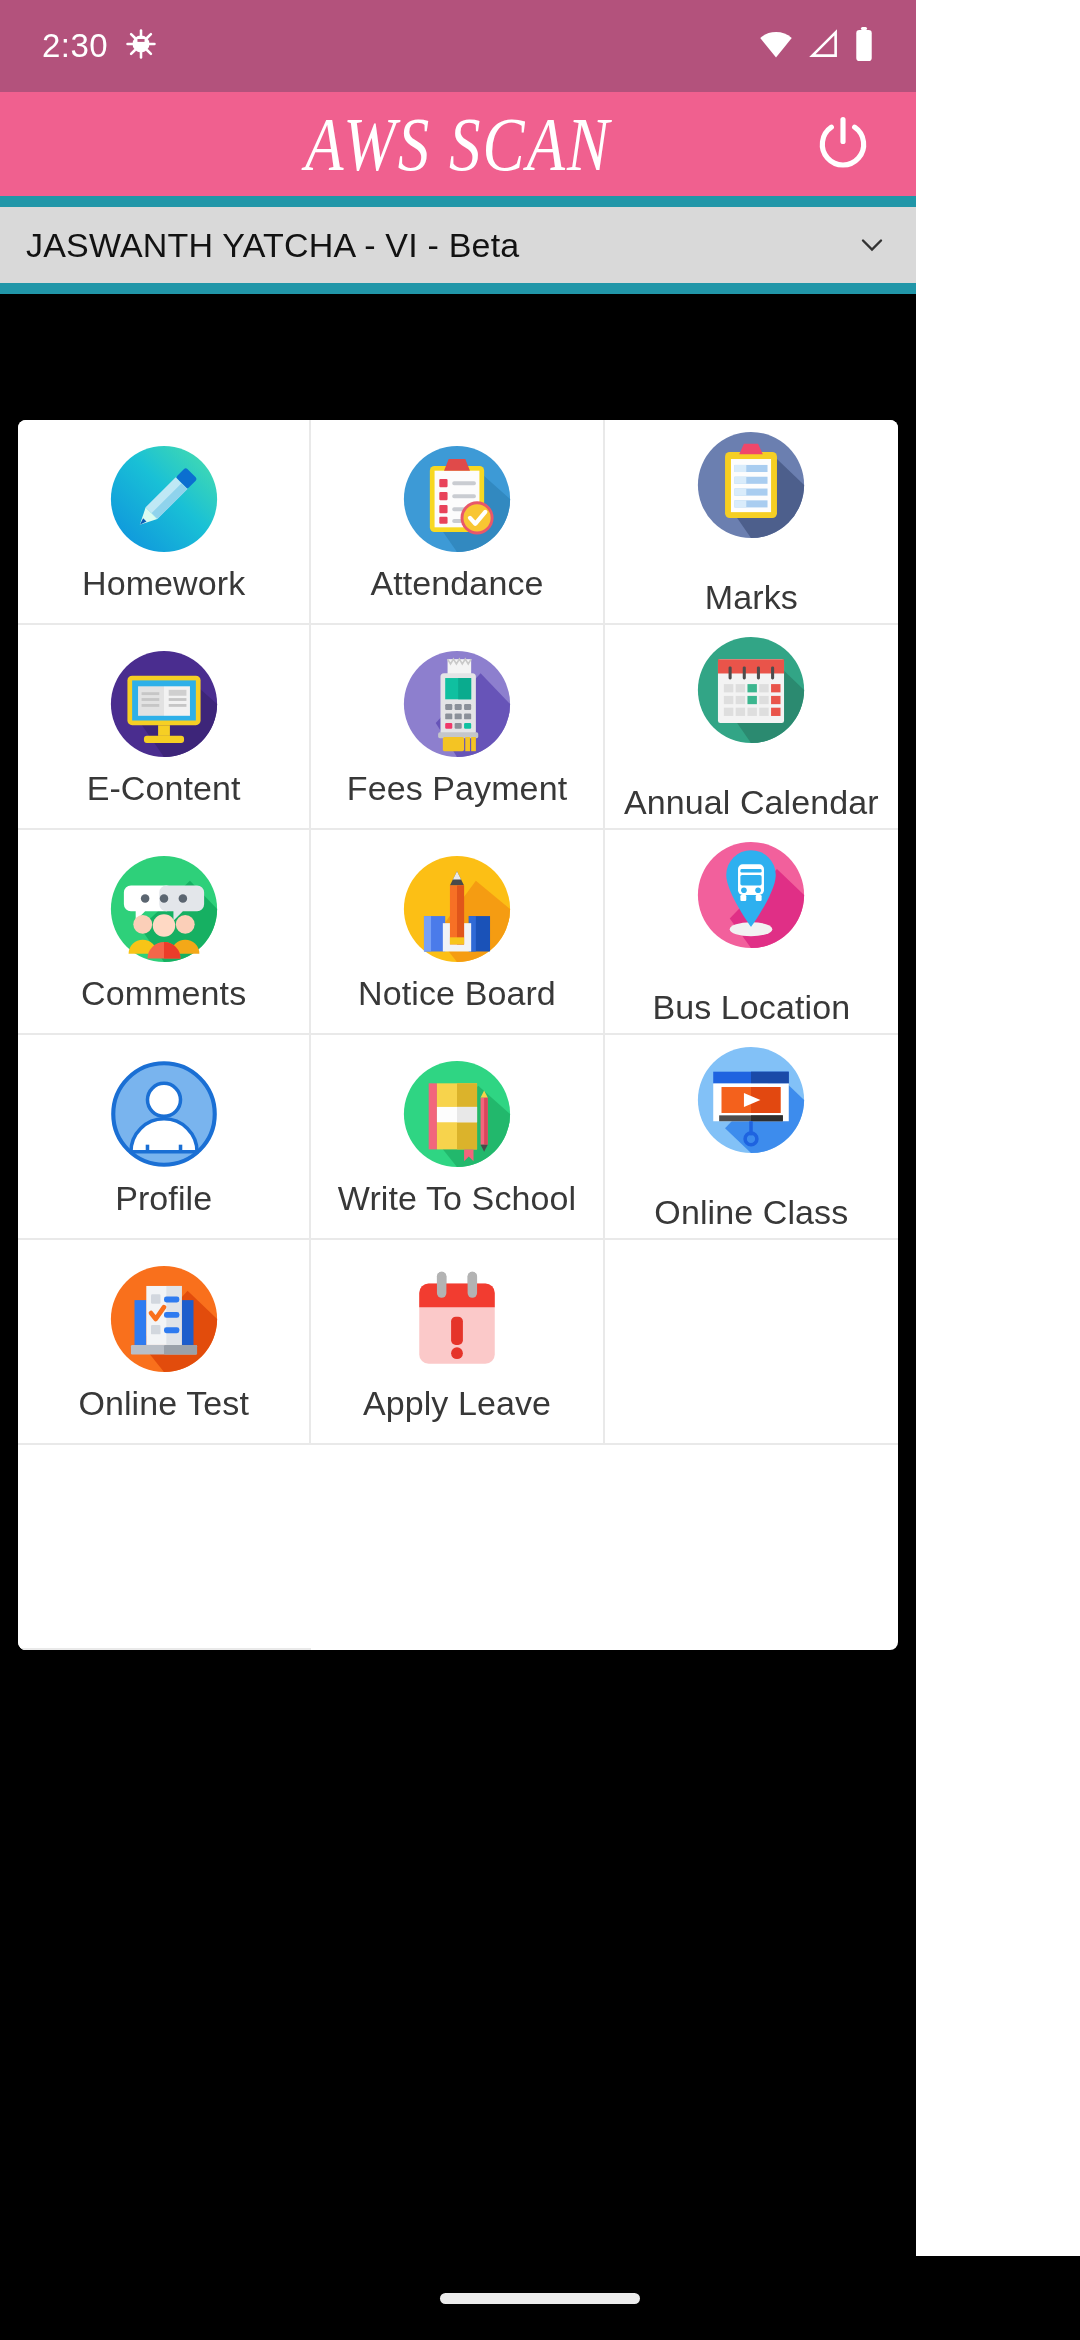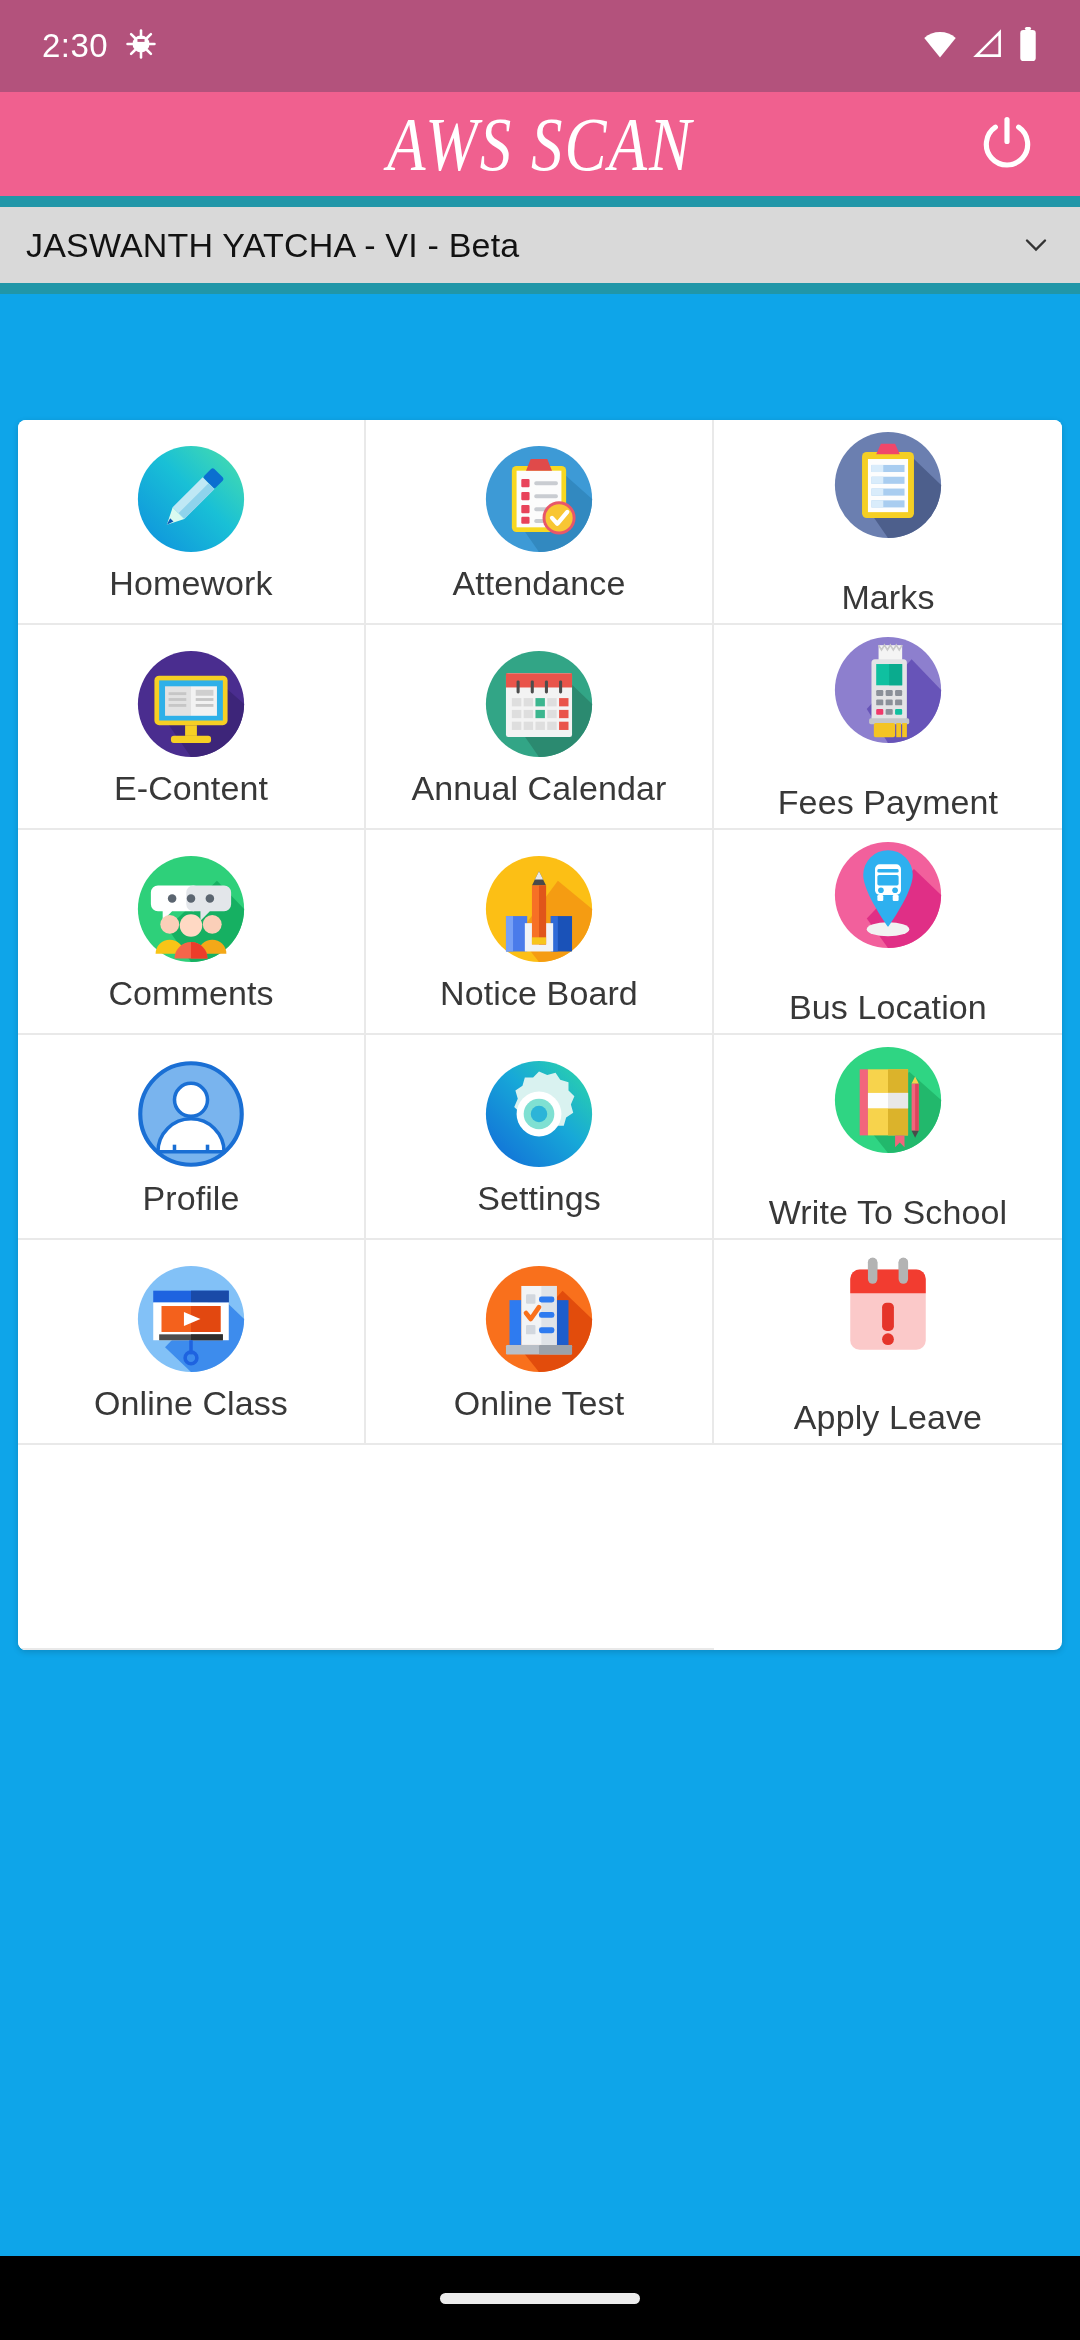--- a/index.html
+++ b/index.html
@@ -1,21 +1,21 @@
 <!DOCTYPE html>
 <html><head>
 <meta charset="utf-8">
 <style>
   * { margin:0; padding:0; box-sizing:border-box; }
   html, body {
     width:1080px; height:2340px;
     font-family:"Liberation Sans", sans-serif;
     background:#ffffff; overflow:hidden;
   }
-  #screen { position:relative; width:1080px; height:2340px; background:#0ea5e9; }
+  #screen { position:relative; width:916px; height:2340px; background:#000000; }
 
   
   .statusbar {
     height:92px; background:#b3527c; color:#ffffff;
     display:flex; align-items:center; padding:0 42px;
   }
   .sb-left { display:flex; align-items:center; gap:16px; }
   .sb-time { font-size:33px; letter-spacing:.5px; }
   .sb-right { margin-left:auto; display:flex; align-items:center; gap:14px; }
 
@@ -239,59 +239,20 @@
             <rect x="45" y="68" width="10" height="9" fill="#f6cf24"></rect>
             <rect x="33" y="77" width="34" height="6" rx="2.5" fill="#f6cf24"></rect>
           </svg>
         </span>
         <span class="cell-label">E-Content</span>
       </div>
 
       <div class="cell">
         <span class="icon-wrap">
           <svg viewBox="0 0 100 100">
-            <circle cx="50" cy="50" r="45" fill="#32a586"></circle>
-            <path d="M50 95 A45 45 0 0 0 95 50 L70 26 L30 66 Z" fill="#2b8a70"></path>
-            <rect x="22" y="24" width="56" height="54" rx="2" fill="#f3f3f3"></rect>
-            <rect x="22" y="24" width="56" height="12" fill="#e9544a"></rect>
-            <g fill="#4c4c4c">
-                <rect x="31" y="30" width="2.6" height="11" rx="1.2"></rect>
-                <rect x="43" y="30" width="2.6" height="11" rx="1.2"></rect>
-                <rect x="55" y="30" width="2.6" height="11" rx="1.2"></rect>
-                <rect x="67" y="30" width="2.6" height="11" rx="1.2"></rect>
-              </g>
-            <g fill="#dedede">
-              <rect x="27" y="45" width="8" height="7"></rect>
-                <rect x="37" y="45" width="8" height="7"></rect>
-                <rect x="57" y="45" width="8" height="7"></rect>
-              <rect x="27" y="55" width="8" height="7"></rect>
-                <rect x="37" y="55" width="8" height="7"></rect>
-                <rect x="57" y="55" width="8" height="7"></rect>
-              <rect x="27" y="65" width="8" height="7"></rect>
-                <rect x="37" y="65" width="8" height="7"></rect>
-                <rect x="47" y="65" width="8" height="7"></rect>
-                <rect x="57" y="65" width="8" height="7"></rect>
-            </g>
-            <g fill="#3cb68f">
-                <rect x="47" y="45" width="8" height="7"></rect>
-                <rect x="47" y="55" width="8" height="7"></rect>
-              </g>
-            <g fill="#e9544a">
-                <rect x="67" y="45" width="8" height="7"></rect>
-                <rect x="67" y="55" width="8" height="7"></rect>
-                <rect x="67" y="65" width="8" height="7"></rect>
-              </g>
-          </svg>
-        </span>
-        <span class="cell-label">Annual Calendar</span>
-      </div>
-
-      <div class="cell">
-        <span class="icon-wrap">
-          <svg viewBox="0 0 100 100">
             <circle cx="50" cy="50" r="45" fill="#8d7fce"></circle>
             <path d="M50 95 A45 45 0 0 0 95 50 L70 24 L32 66 Z" fill="#6754b8"></path>
             <path d="M42 12 h20 v16 h-20 z" fill="#f4f4f4"></path>
             <path d="M42 12 l2.5 4 l2.5 -4 l2.5 4 l2.5 -4 l2.5 4 l2.5 -4 l2.5 4 l2.5 -4" fill="none" stroke="#c9c9c9" stroke-width="1.4"></path>
             <rect x="36" y="24" width="30" height="52" rx="3" fill="#e4e4e6"></rect>
             <rect x="40" y="28" width="22" height="18" fill="#0fc0a0"></rect>
             <rect x="51" y="28" width="11" height="18" fill="#0aab8e"></rect>
             <g fill="#8b9099">
               <rect x="40" y="50" width="6" height="5" rx="1"></rect>
                 <rect x="48" y="50" width="6" height="5" rx="1"></rect>
@@ -308,20 +269,59 @@
             <rect x="57" y="78" width="4" height="12" fill="#f4c423"></rect>
             <rect x="62" y="78" width="4" height="12" fill="#f4c423"></rect>
           </svg>
         </span>
         <span class="cell-label">Fees Payment</span>
       </div>
 
       <div class="cell">
         <span class="icon-wrap">
           <svg viewBox="0 0 100 100">
+            <circle cx="50" cy="50" r="45" fill="#32a586"></circle>
+            <path d="M50 95 A45 45 0 0 0 95 50 L70 26 L30 66 Z" fill="#2b8a70"></path>
+            <rect x="22" y="24" width="56" height="54" rx="2" fill="#f3f3f3"></rect>
+            <rect x="22" y="24" width="56" height="12" fill="#e9544a"></rect>
+            <g fill="#4c4c4c">
+                <rect x="31" y="30" width="2.6" height="11" rx="1.2"></rect>
+                <rect x="43" y="30" width="2.6" height="11" rx="1.2"></rect>
+                <rect x="55" y="30" width="2.6" height="11" rx="1.2"></rect>
+                <rect x="67" y="30" width="2.6" height="11" rx="1.2"></rect>
+              </g>
+            <g fill="#dedede">
+              <rect x="27" y="45" width="8" height="7"></rect>
+                <rect x="37" y="45" width="8" height="7"></rect>
+                <rect x="57" y="45" width="8" height="7"></rect>
+              <rect x="27" y="55" width="8" height="7"></rect>
+                <rect x="37" y="55" width="8" height="7"></rect>
+                <rect x="57" y="55" width="8" height="7"></rect>
+              <rect x="27" y="65" width="8" height="7"></rect>
+                <rect x="37" y="65" width="8" height="7"></rect>
+                <rect x="47" y="65" width="8" height="7"></rect>
+                <rect x="57" y="65" width="8" height="7"></rect>
+            </g>
+            <g fill="#3cb68f">
+                <rect x="47" y="45" width="8" height="7"></rect>
+                <rect x="47" y="55" width="8" height="7"></rect>
+              </g>
+            <g fill="#e9544a">
+                <rect x="67" y="45" width="8" height="7"></rect>
+                <rect x="67" y="55" width="8" height="7"></rect>
+                <rect x="67" y="65" width="8" height="7"></rect>
+              </g>
+          </svg>
+        </span>
+        <span class="cell-label">Annual Calendar</span>
+      </div>
+
+      <div class="cell">
+        <span class="icon-wrap">
+          <svg viewBox="0 0 100 100">
             <circle cx="50" cy="50" r="45" fill="#2ed07a"></circle>
             <path d="M50 95 A45 45 0 0 0 95 50 L72 26 L30 66 Z" fill="#16b062"></path>
             <path d="M22 30 h30 a6 6 0 0 1 6 6 v10 a6 6 0 0 1 -6 6 h-18 l-8 8 v-8 h-4 a6 6 0 0 1 -6 -6 v-10 a6 6 0 0 1 6 -6 z" fill="#ffffff"></path>
             <path d="M52 30 h26 a6 6 0 0 1 6 6 v10 a6 6 0 0 1 -6 6 h-12 l-8 8 v-8 h-6 a6 6 0 0 1 -6 -6 v-10 a6 6 0 0 1 6 -6 z" fill="#e3e6ea"></path>
             <g fill="#5b6570">
                 <circle cx="34" cy="41" r="3.6"></circle>
                 <circle cx="50" cy="41" r="3.6"></circle>
                 <circle cx="66" cy="41" r="3.6"></circle>
               </g>
             <circle cx="32" cy="63" r="8" fill="#fbcfb8"></circle>
@@ -383,39 +383,20 @@
             <path d="M22 82 a28 28 0 0 1 56 0 z" fill="#ffffff" stroke="#1a6fd4" stroke-width="3"></path>
             <g stroke="#1a6fd4" stroke-width="3">
                 <line x1="36" y1="76" x2="36" y2="82"></line>
                 <line x1="64" y1="76" x2="64" y2="82"></line>
               </g>
           </svg>
         </span>
         <span class="cell-label">Profile</span>
       </div>
 
-      <div class="cell">
-        <span class="icon-wrap">
-          <svg viewBox="0 0 100 100">
-            <defs>
-                <linearGradient id="stg" x1="0" y1="1" x2="1" y2="0">
-              <stop offset="0" stop-color="#1168d8"></stop>
-                  <stop offset=".55" stop-color="#17a8d8"></stop>
-                  <stop offset="1" stop-color="#2ed9a4"></stop>
-            </linearGradient>
-              </defs>
-            <circle cx="50" cy="50" r="45" fill="url(#stg)"></circle>
-            <path d="M50 14 l7 3 l7 -2 l4 6 l7 2 l0 7 l5 5 l-3 7 l2 7 l-6 4 l-2 7 l-7 0 l-5 5 l-7 -3 l-7 2 l-4 -6 l-7 -2 l0 -7 l-5 -5 l3 -7 l-2 -7 l6 -4 l2 -7 l7 0 z" fill="#d9f2f0"></path>
-            <circle cx="50" cy="50" r="19" fill="#ffffff"></circle>
-            <circle cx="50" cy="50" r="13" fill="#7fe0d2"></circle>
-            <circle cx="50" cy="50" r="7" fill="#2cb4d8"></circle>
-          </svg>
-        </span>
-        <span class="cell-label">Settings</span>
-      </div>
 
       <div class="cell">
         <span class="icon-wrap">
           <svg viewBox="0 0 100 100">
             <circle cx="50" cy="50" r="45" fill="#2fd583"></circle>
             <path d="M50 95 A45 45 0 0 0 95 50 L68 26 L30 70 Z" fill="#22b86c"></path>
             <rect x="26" y="24" width="7" height="56" fill="#f2657c"></rect>
             <rect x="33" y="24" width="34" height="56" fill="#f7d34c"></rect>
             <rect x="50" y="24" width="17" height="56" fill="#dbb32b"></rect>
             <rect x="33" y="44" width="34" height="13" fill="#fdfdfd"></rect>

